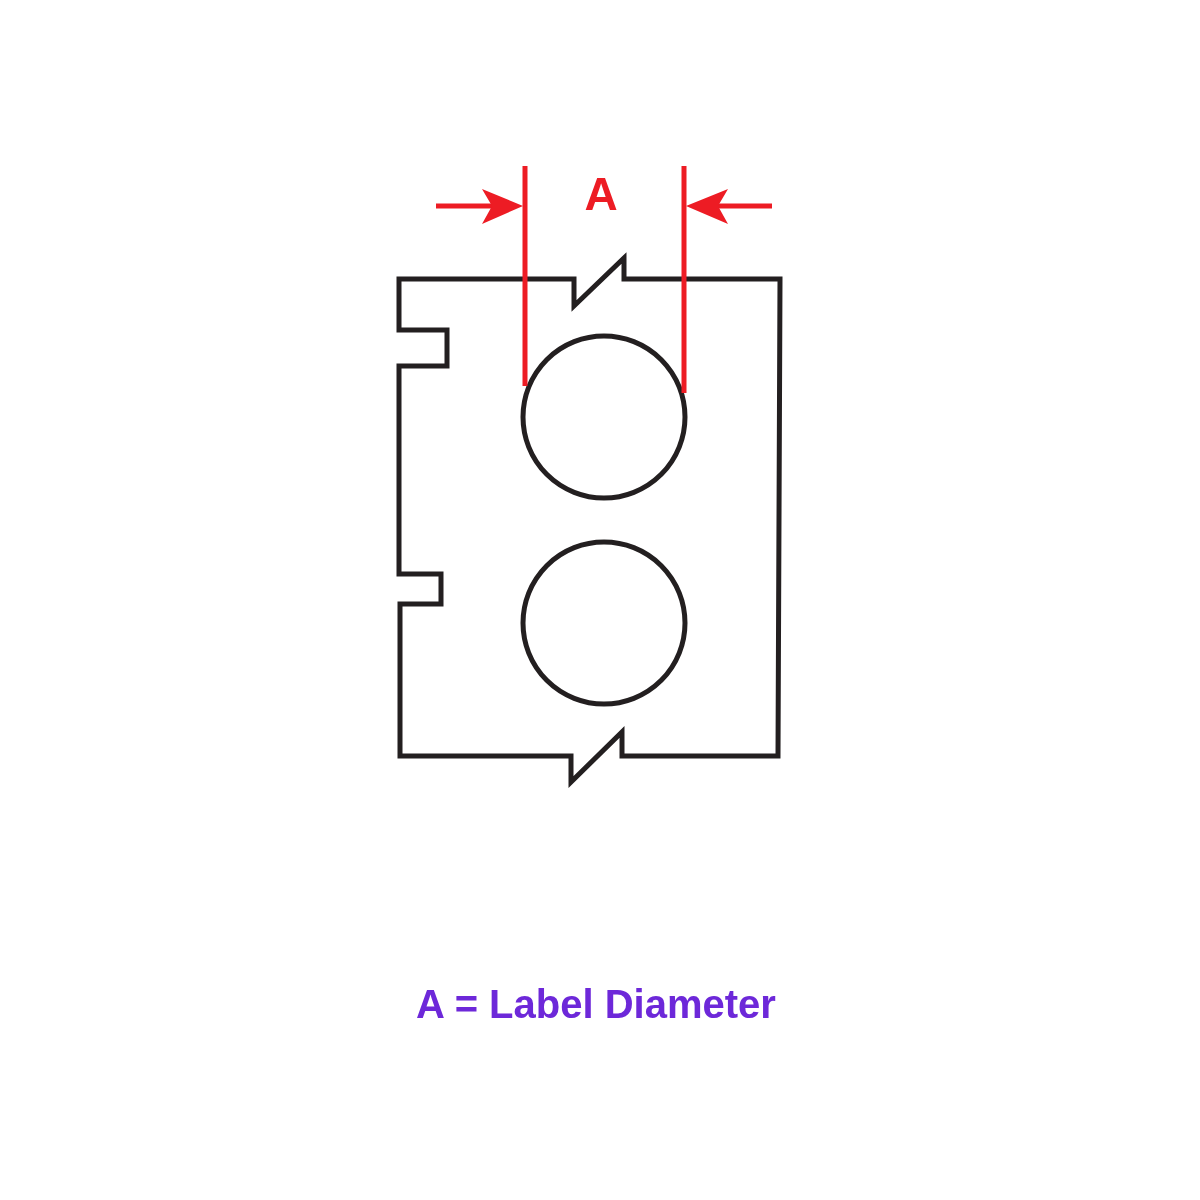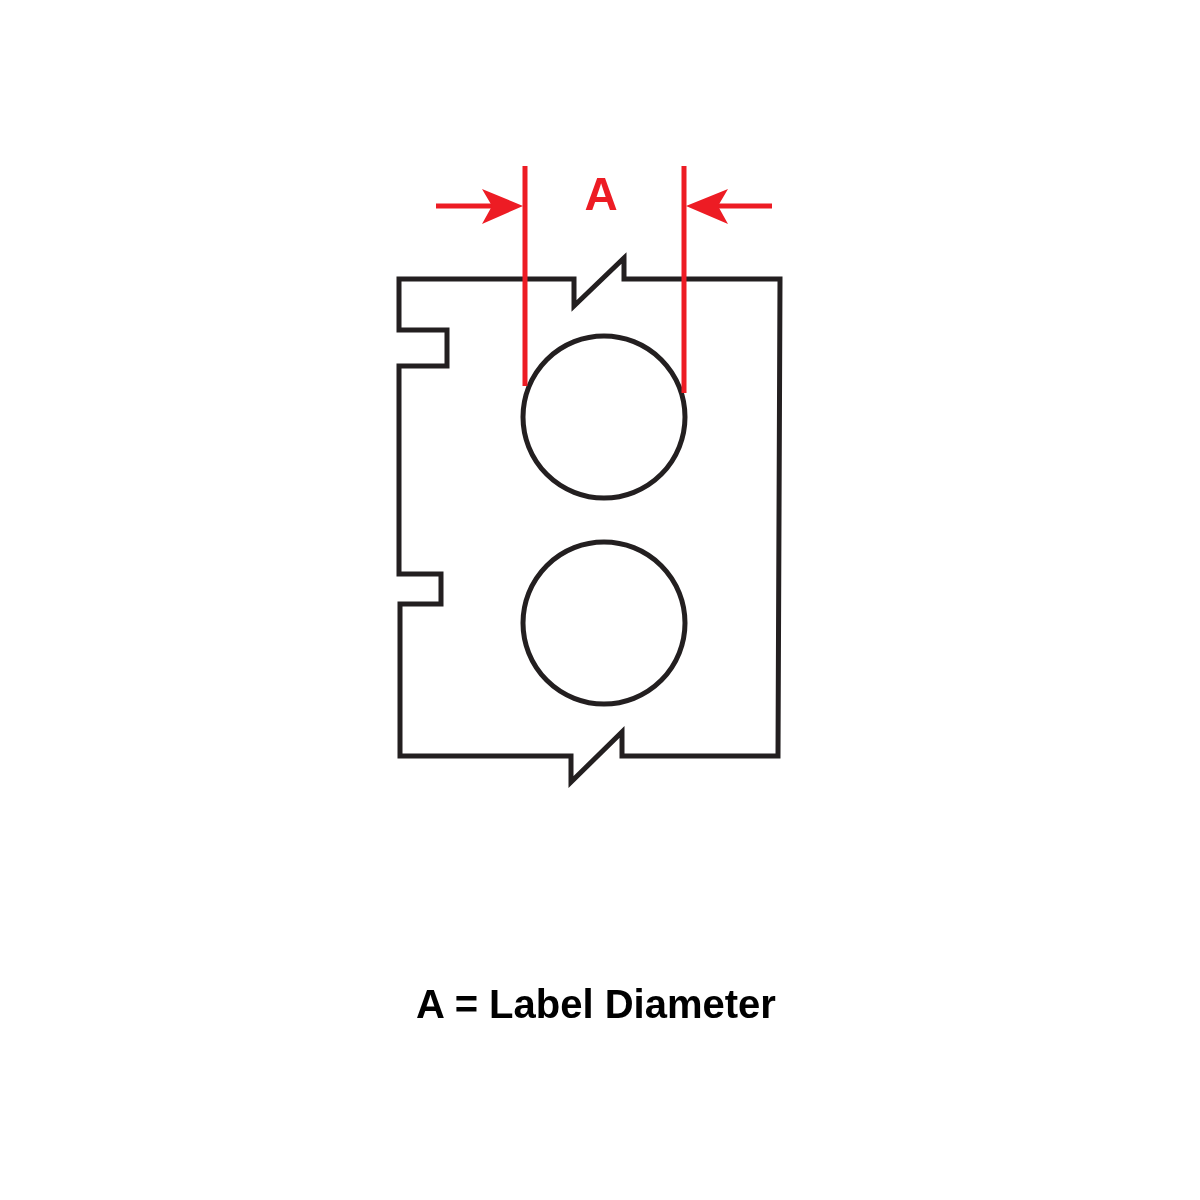--- a/index.html
+++ b/index.html
@@ -11,21 +11,21 @@
       font-size: 46px;
     }
     .caption {
       position: absolute;
       left: 0; top: 982px;
       width: 1192px;
       text-align: center;
       font-family: "Liberation Sans", sans-serif;
       font-weight: bold;
       font-size: 40px;
-      color: #000000;
+      color: #6d28d9;
     }
   </style>
 </head>
 <body>
 
 <svg id="diagram" viewBox="0 0 1200 1200" xmlns="http://www.w3.org/2000/svg">
 
   <path d="M 399 330
            L 399 279
            L 574 279

